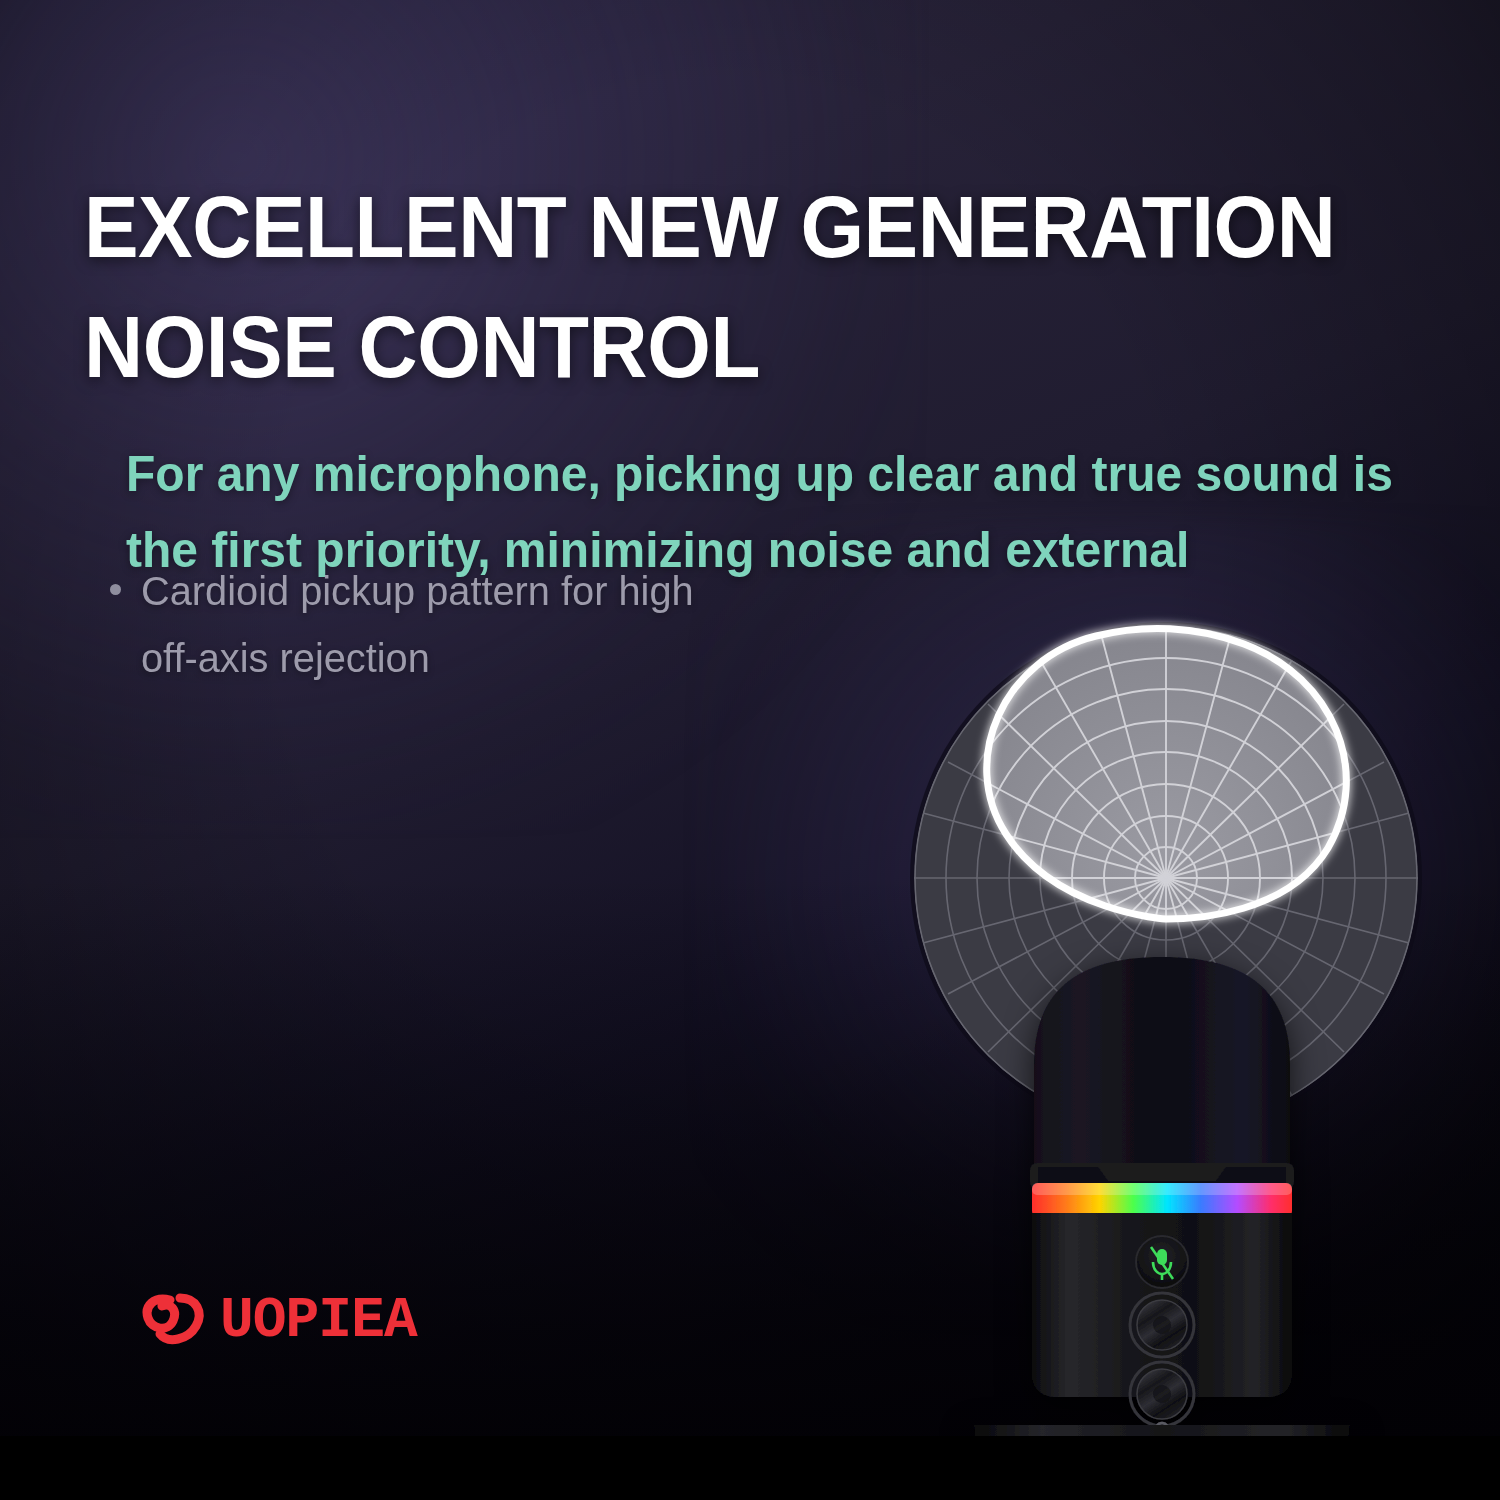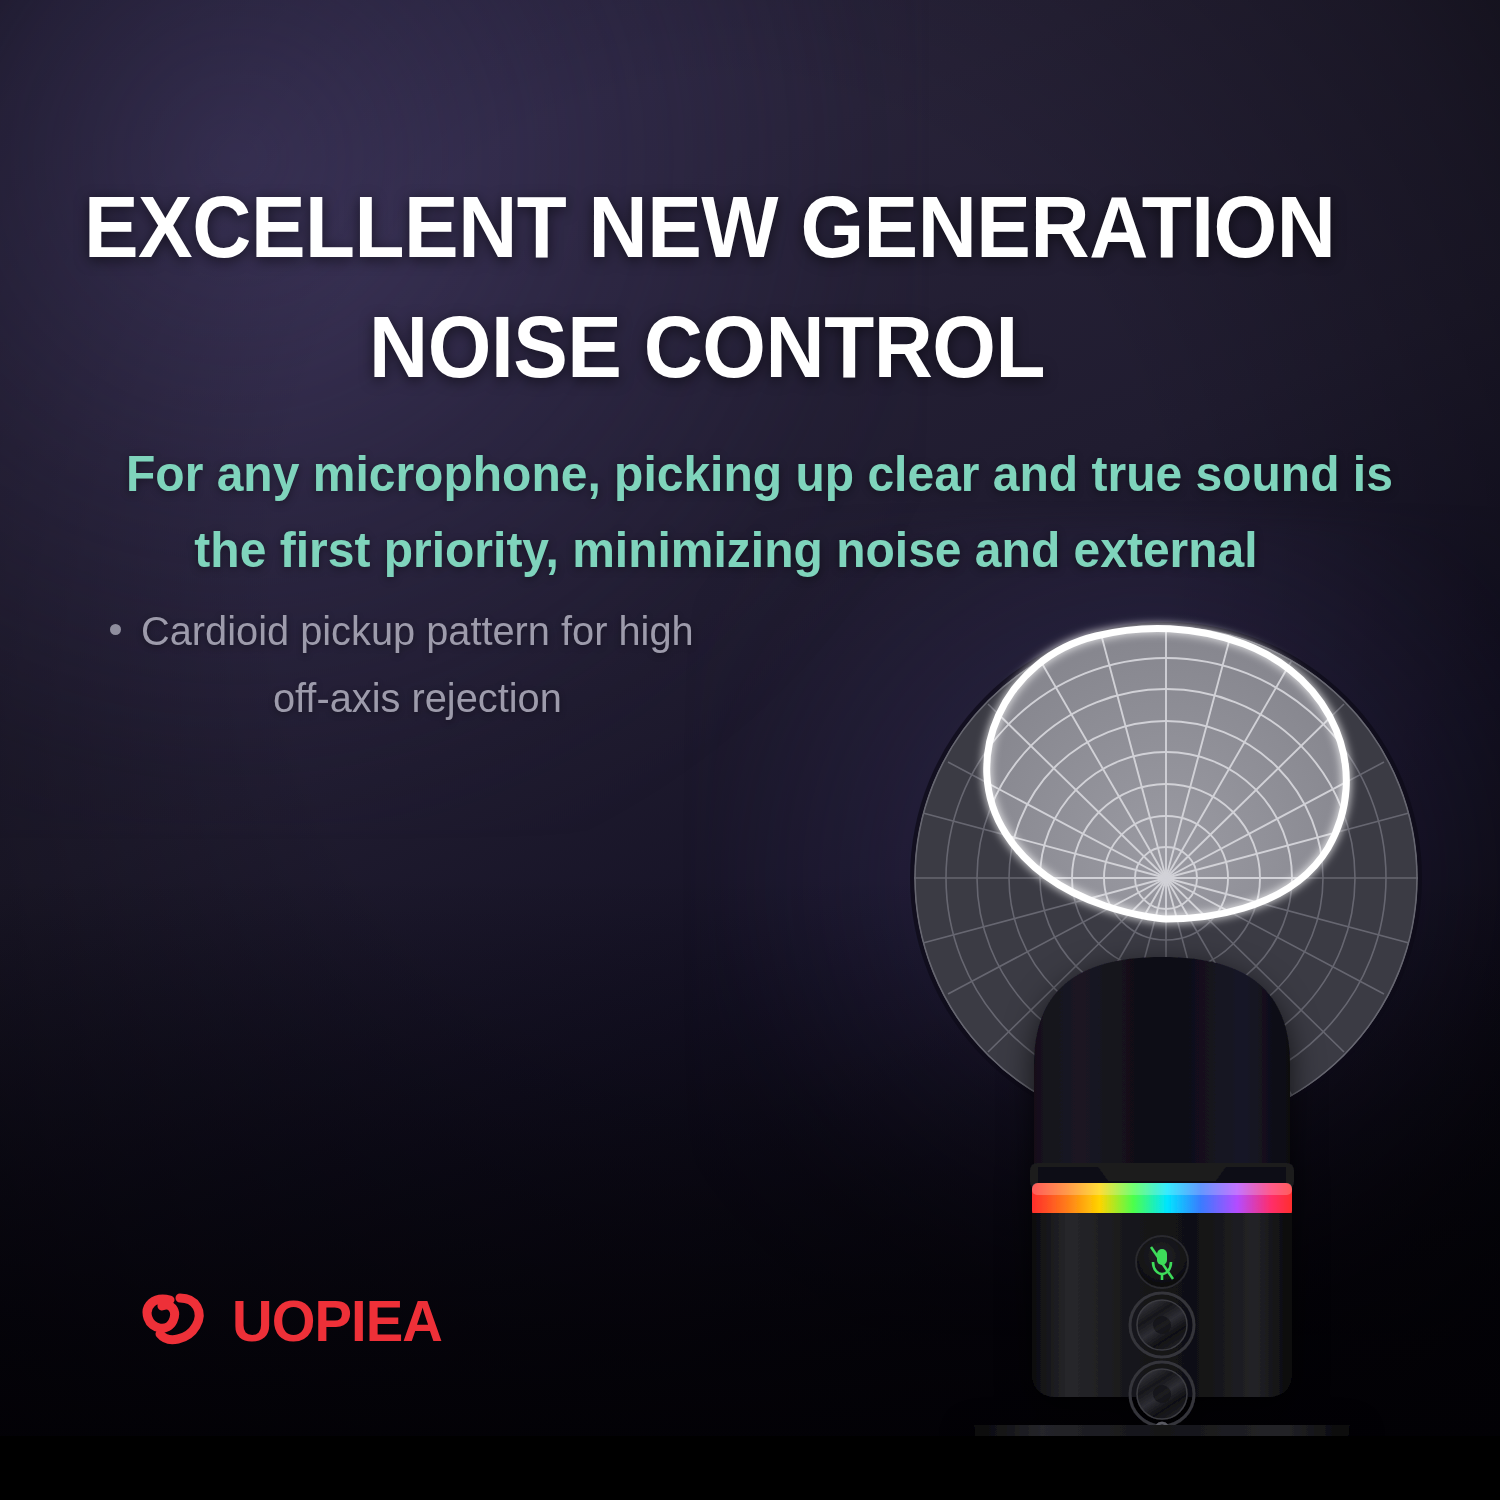--- a/index.html
+++ b/index.html
@@ -10,21 +10,20 @@
   }
   * { box-sizing: border-box; }
 
   .banner {
     position: relative;
     width: 1500px;
     height: 1436px;
     overflow: hidden;
     font-family: "Liberation Sans", sans-serif;
     background: #1d1a2c;
-    text-align: center;
   }
 
   
   .bg-base {
     position: absolute;
     inset: 0;
     background:
       linear-gradient(158deg,
         #2a2540 0%,
         #272238 22%,
@@ -107,21 +106,21 @@
     font-weight: 600;
     transform: scaleX(0.96);
     transform-origin: left top;
     text-shadow: 0 2px 9px rgba(0,0,0,0.4);
   }
   .subhead .sh-line { display: block; white-space: nowrap; }
 
   .bullets {
     position: absolute;
     left: 110px;
-    top: 598px;
+    top: 558px;
     width: 790px;
   }
   .bullet-item {
     position: relative;
     display: flex;
     align-items: flex-start;
     margin-bottom: 44px;
   }
   .bullet-dot {
     flex: 0 0 auto;
@@ -143,21 +142,22 @@
   }
   .bullet-text .bl-line { display: block; white-space: nowrap; }
 
   
   .logo {
     position: absolute;
     left: 140px;
     bottom: 82px;
     display: flex;
     align-items: center;
-    gap: 18px;
+    gap: 6px;
+    font-family: Liberation Mono, monospace;
   }
   .logo-mark { width: 74px; height: 66px; display: block; }
   .logo-text {
     color: #ee3038;
     font-size: 58px;
     font-weight: 700;
     letter-spacing: -1px;
     line-height: 1;
     transform: scaleX(0.97);
     transform-origin: left center;

